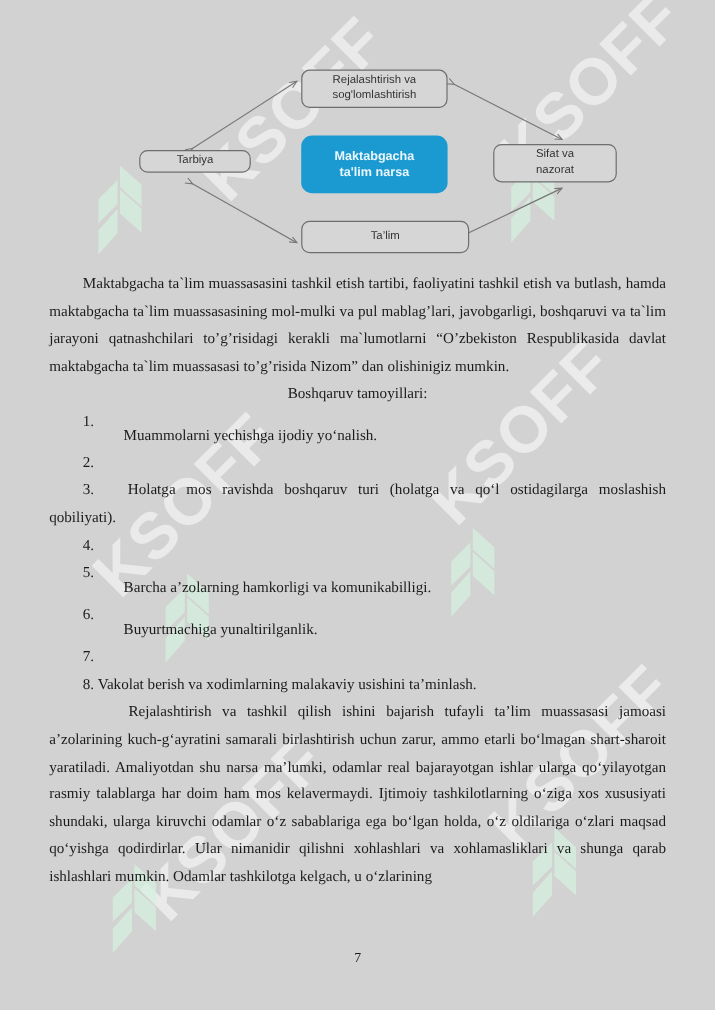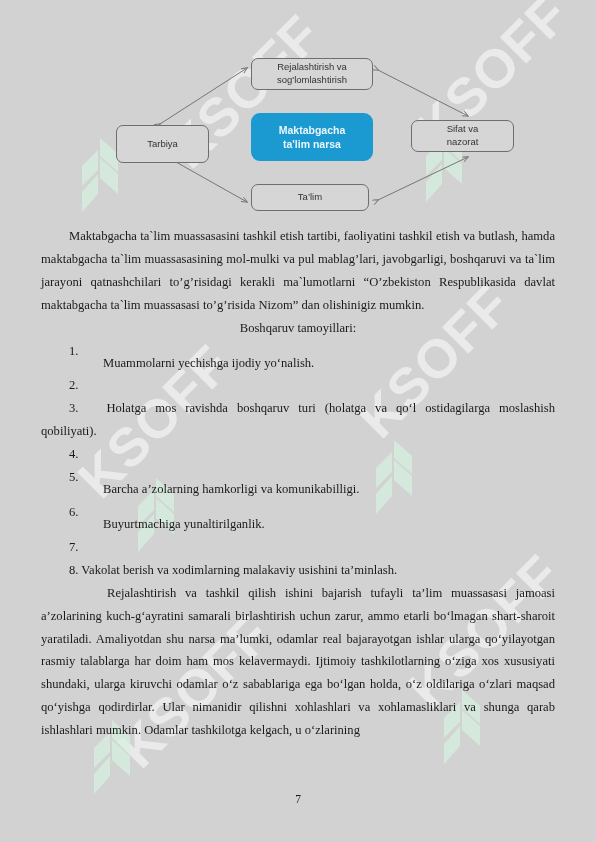--- a/index.html
+++ b/index.html
@@ -77,24 +77,24 @@
   .node.center {
     background: #1b9ad1;
     border: none;
     color: #eaf6fc;
     font-weight: 700;
     font-size: 10.5px;
     border-radius: 9px;
   }
 
   #node-top    { left: 251px; top: 58px;  width: 122px; height: 32px; }
-  #node-left   { left: 116px; top: 125px; width: 93px;  height: 38px; }
+  #node-left   { left: 116px; top: 125px; width: 93px;  height: 19px; }
   #node-center { left: 251px; top: 113px; width: 122px; height: 48px; }
   #node-right  { left: 411px; top: 120px; width: 103px; height: 32px; }
-  #node-bottom { left: 251px; top: 184px; width: 118px; height: 27px; text-align: center; }
+  #node-bottom { left: 251px; top: 184px; width: 140px; height: 27px; text-align: center; }
 
   
   .content {
     position: relative;
     z-index: 2;
     padding: 0 41px;
     font-size: 12.6px;
     line-height: 1.82;
   }
   p.para {

